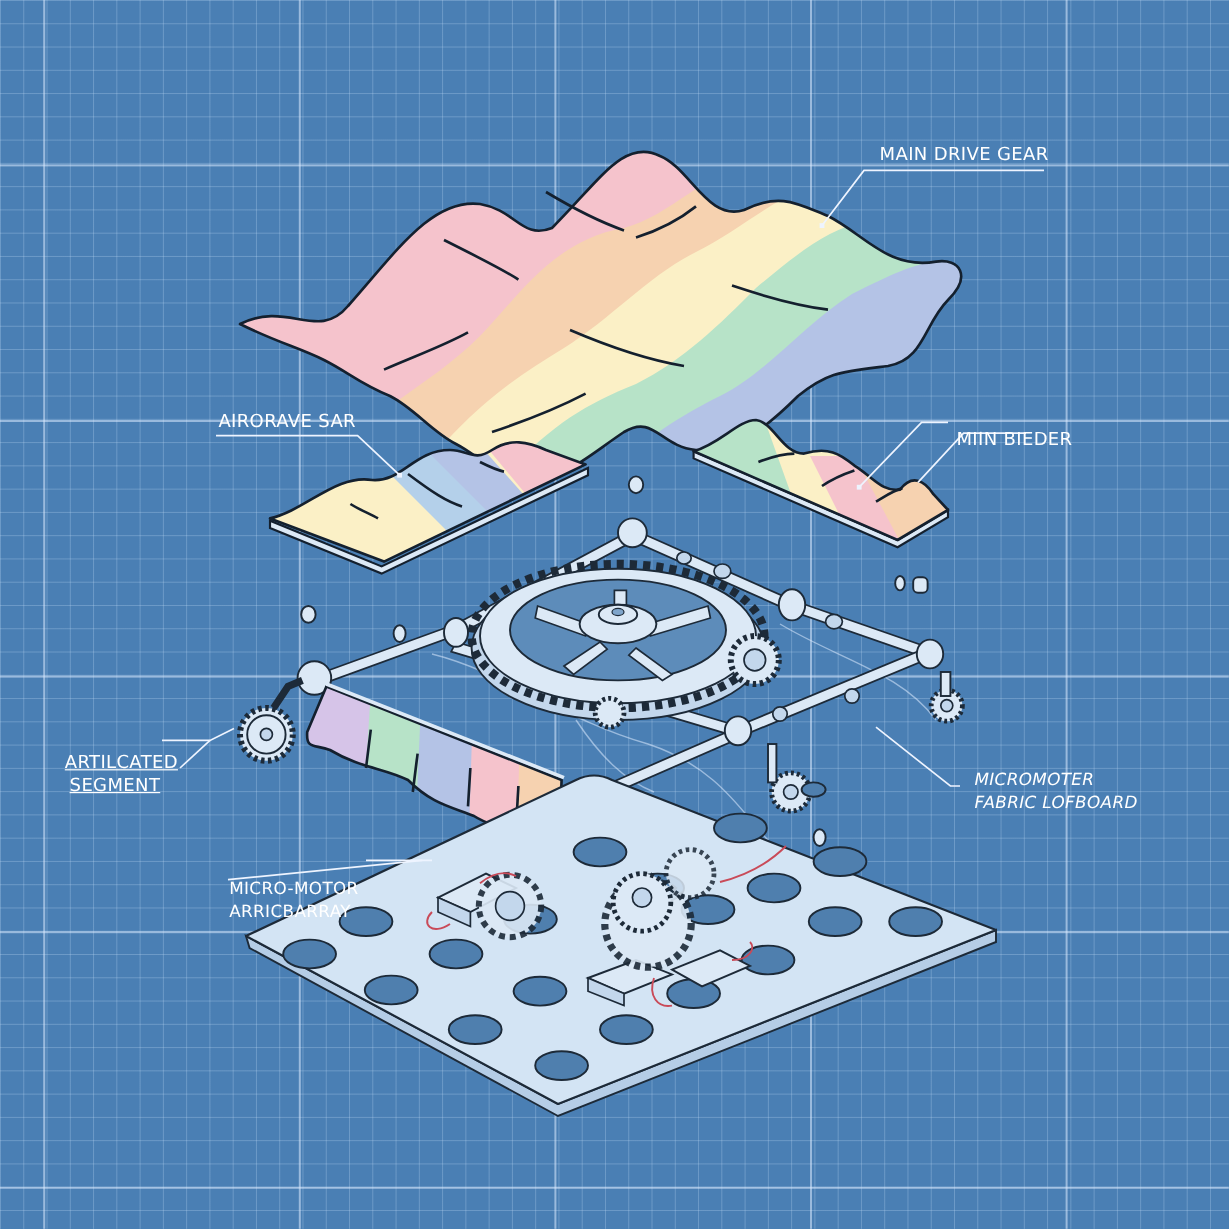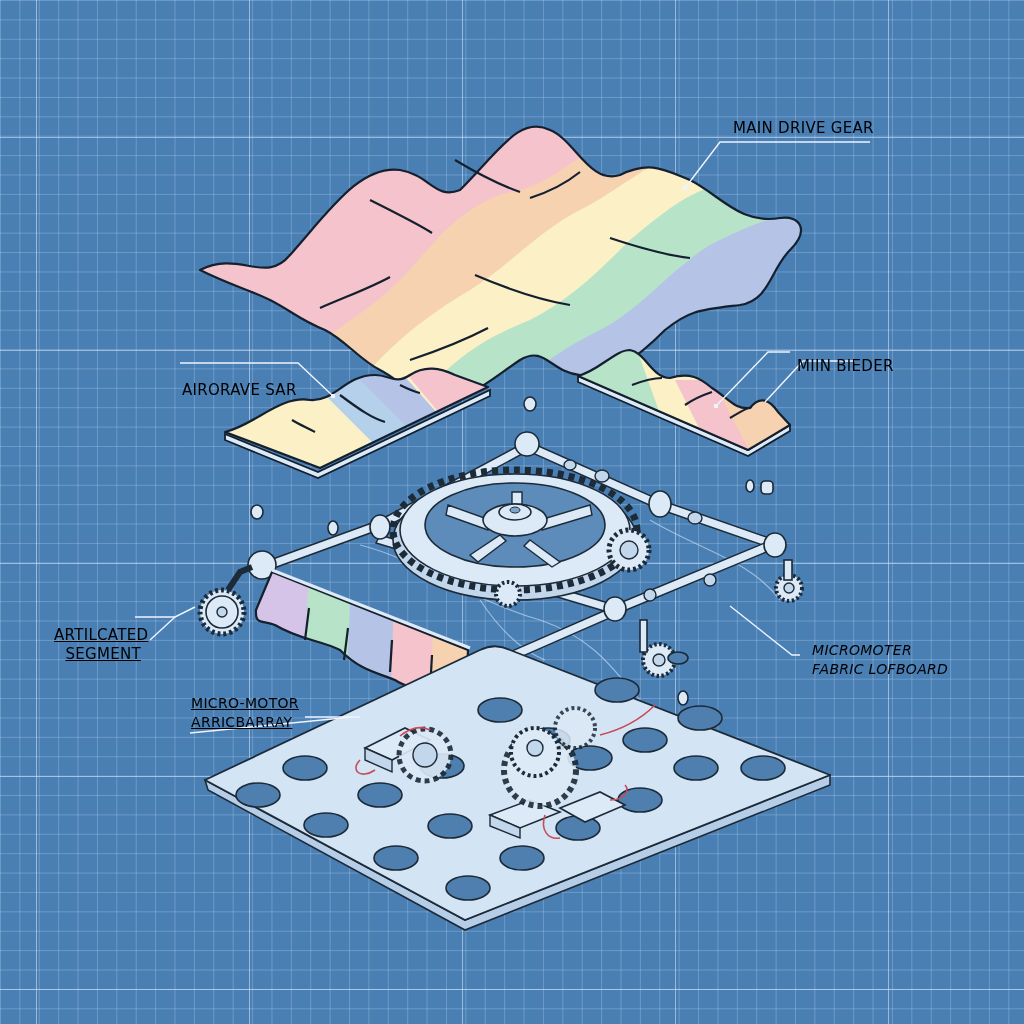--- a/index.html
+++ b/index.html
@@ -10,21 +10,21 @@
       linear-gradient(to right, rgba(220,235,255,0.55) 0 1.5px, transparent 1.5px),
       linear-gradient(to bottom, rgba(220,235,255,0.55) 0 1.5px, transparent 1.5px),
       linear-gradient(to right, rgba(200,225,250,0.28) 0 1px, transparent 1px),
       linear-gradient(to bottom, rgba(200,225,250,0.28) 0 1px, transparent 1px);
     background-size: 213px 213px, 213px 213px, 19.4px 19.4px, 19.4px 19.4px;
     background-position: 36px 137px, 36px 137px, 0 0, 0 0;
     font-family: "DejaVu Sans", sans-serif;
   }
   #art { position: absolute; left: 0; top: 0; width: 1024px; height: 1024px; }
   .label {
-    position: absolute; color: #000000; font-size: 15px; letter-spacing: 0.3px;
+    position: absolute; color: #ffffff; font-size: 15px; letter-spacing: 0.3px;
     line-height: 19px; text-transform: uppercase; white-space: nowrap;
     font-family: "DejaVu Sans", sans-serif;
   }
   .label span { display: block; }
   .leader { stroke: #eef4ff; stroke-width: 1.4; fill: none; }
   .ol { stroke: #14202e; stroke-width: 2.2; stroke-linejoin: round; fill: none; }
   .metal { fill: #dce9f6; stroke: #1d2a38; stroke-width: 1.6; }
   .metal2 { fill: #c3d7ec; stroke: #1d2a38; stroke-width: 1.4; }
   .hole { fill: #4f7fae; stroke: #1d2a38; stroke-width: 1.6; }
   .wire { stroke: #c94a58; stroke-width: 1.6; fill: none; }
@@ -247,30 +247,30 @@
     <path class="leader" d="M135,617 L175,617 L195,607"></path>
     <path class="leader" d="M150,640 L175,617"></path>
     <path class="leader" d="M800,655 L792,655 L730,606"></path>
     <path class="leader" d="M190,733 L352,717"></path>
     <path class="leader" d="M305,717 L360,717"></path>
   </g>
 </svg>
 
 <div class="label" style="left:733px; top:119px; font-size:15px;">MAIN DRIVE GEAR</div>
 
-<div class="label" style="left:182px; top:342px; font-size:15px;margin-top:39px;">AIRORAVE SAR</div>
+<div class="label" style="left:182px; top:342px; font-size:15px;">AIRORAVE SAR</div>
 
 <div class="label" style="left:797px; top:341px; font-size:15px;margin-top:16px;">MIIN BIEDER</div>
 
 <div class="label" style="left:54px; top:626px; font-size:15px;text-decoration:underline;">
   <span>ARTILCATED</span>
-  <span style="padding-left:4px;text-align:center;">SEGMENT</span>
+  <span style="padding-left:4px;">SEGMENT</span>
 </div>
 
 <div class="label" style="left:812px; top:641px; font-size:14px;font-style:italic;">
   <span>MICROMOTER</span>
   <span>FABRIC LOFBOARD</span>
 </div>
 
-<div class="label" style="left:191px; top:694px; font-size:14px;text-decoration:underline;">
+<div class="label" style="left:191px; top:732px; font-size:14px;">
   <span>MICRO-MOTOR</span>
   <span>ARRICBARRAY</span>
 </div>
 
 </body></html>

